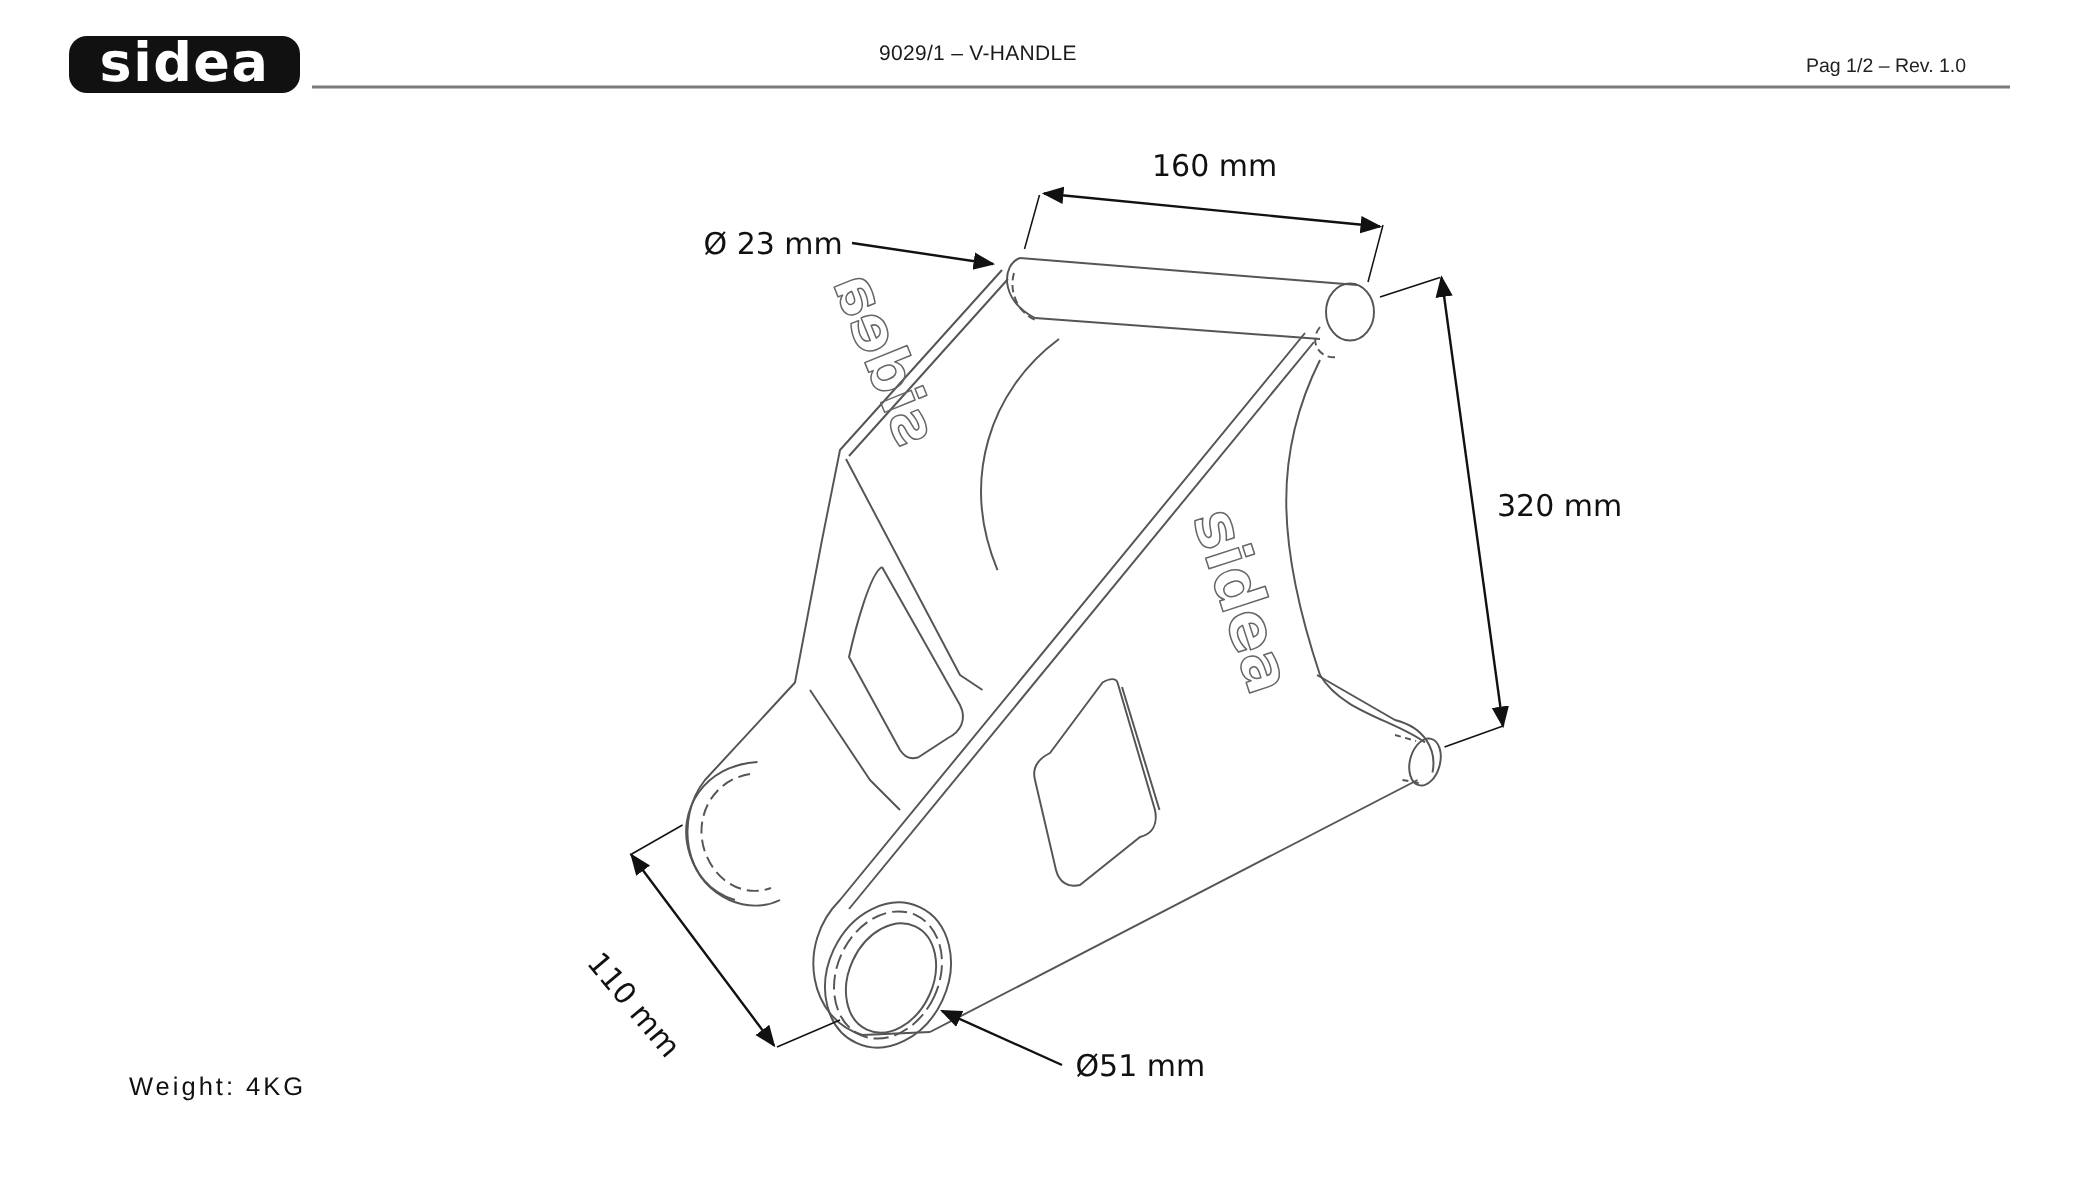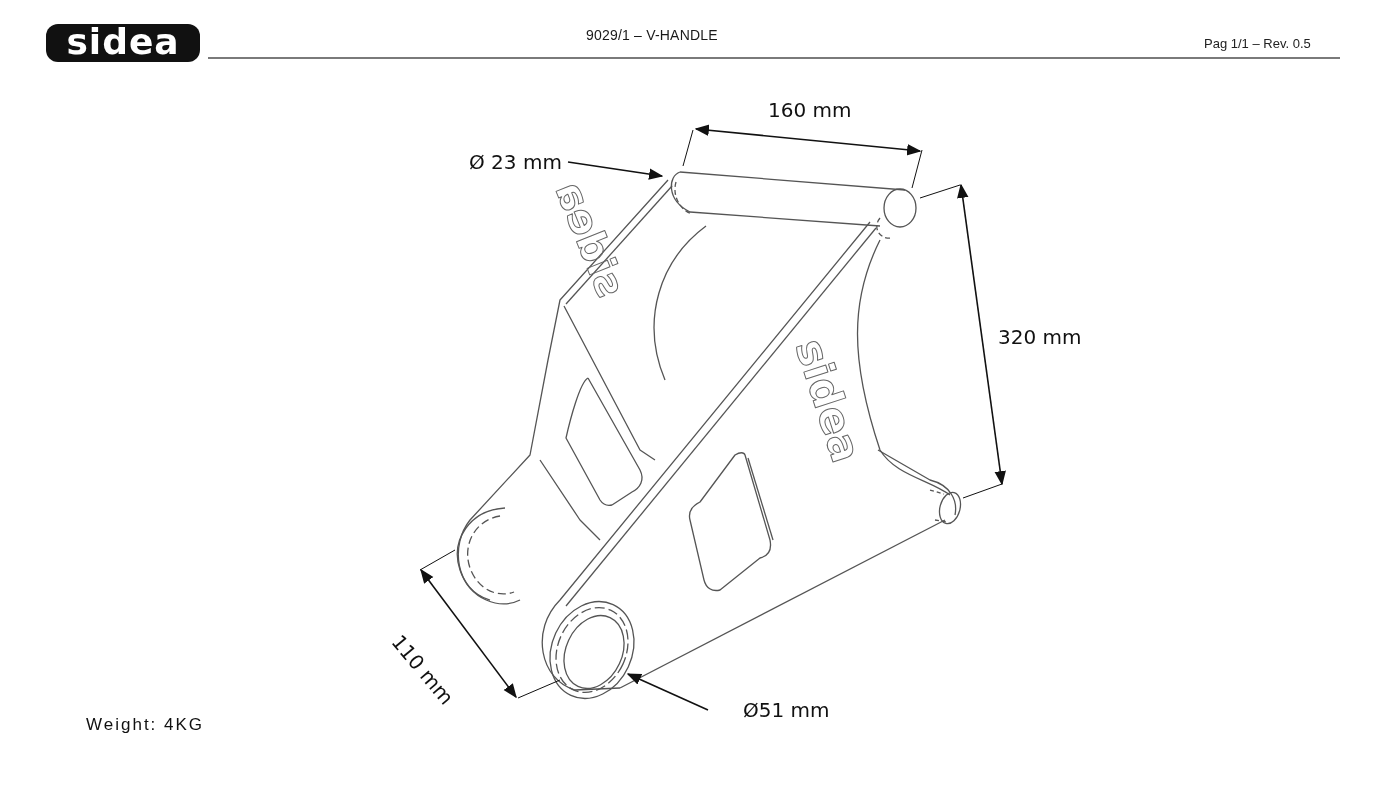--- a/index.html
+++ b/index.html
@@ -57,21 +57,21 @@
     .dim-label {
       position: absolute;
       font-family: "DejaVu Sans", sans-serif;
       font-size: 20px;
       color: #111;
       white-space: nowrap;
     }
     .dim-240 { left: 768px; top: 98px; }
     .dim-28 { left: 469px; top: 150px; }
     .dim-250 { left: 998px; top: 325px; }
-    .dim-51 { left: 717px; top: 698px; margin-left: 26px; }
+    .dim-51 { left: 717px; top: 698px; }
     .dim-110 {
       left: 405px;
       top: 630px;
       transform: rotate(50deg);
       transform-origin: left top;
     }
     .weight {
       position: absolute;
       left: 86px;
       top: 715px;
@@ -85,21 +85,21 @@
 <body>
 
 <div class="logo">
   <svg width="160" height="44" viewBox="0 0 160 44">
     <rect x="2" y="4" width="154" height="38" rx="12" ry="12" fill="#111"></rect>
     <text x="79" y="34" text-anchor="middle" font-family="DejaVu Sans, sans-serif" font-weight="bold" font-size="36" fill="#ffffff" letter-spacing="1">sidea</text>
   </svg>
 </div>
 <div class="header-rule"></div>
 <div class="doc-title">9029/1 – V-HANDLE</div>
-<div class="page-rev">Pag 1/1 – Rev. 0.5</div>
+<div class="page-rev">Pag 1/2 – Rev. 1.0</div>
 
 <svg class="drawing" viewBox="0 0 1400 788" width="1400" height="788">
   <defs>
     <marker id="arrow" viewBox="0 0 10 10" refX="9" refY="5" markerWidth="9" markerHeight="9" orient="auto-start-reverse">
       <path d="M0,1 L10,5 L0,9 z" fill="#111"></path>
     </marker>
   </defs>
 
   <g fill="none" stroke="#555" stroke-width="1.3" stroke-linejoin="round">
 

